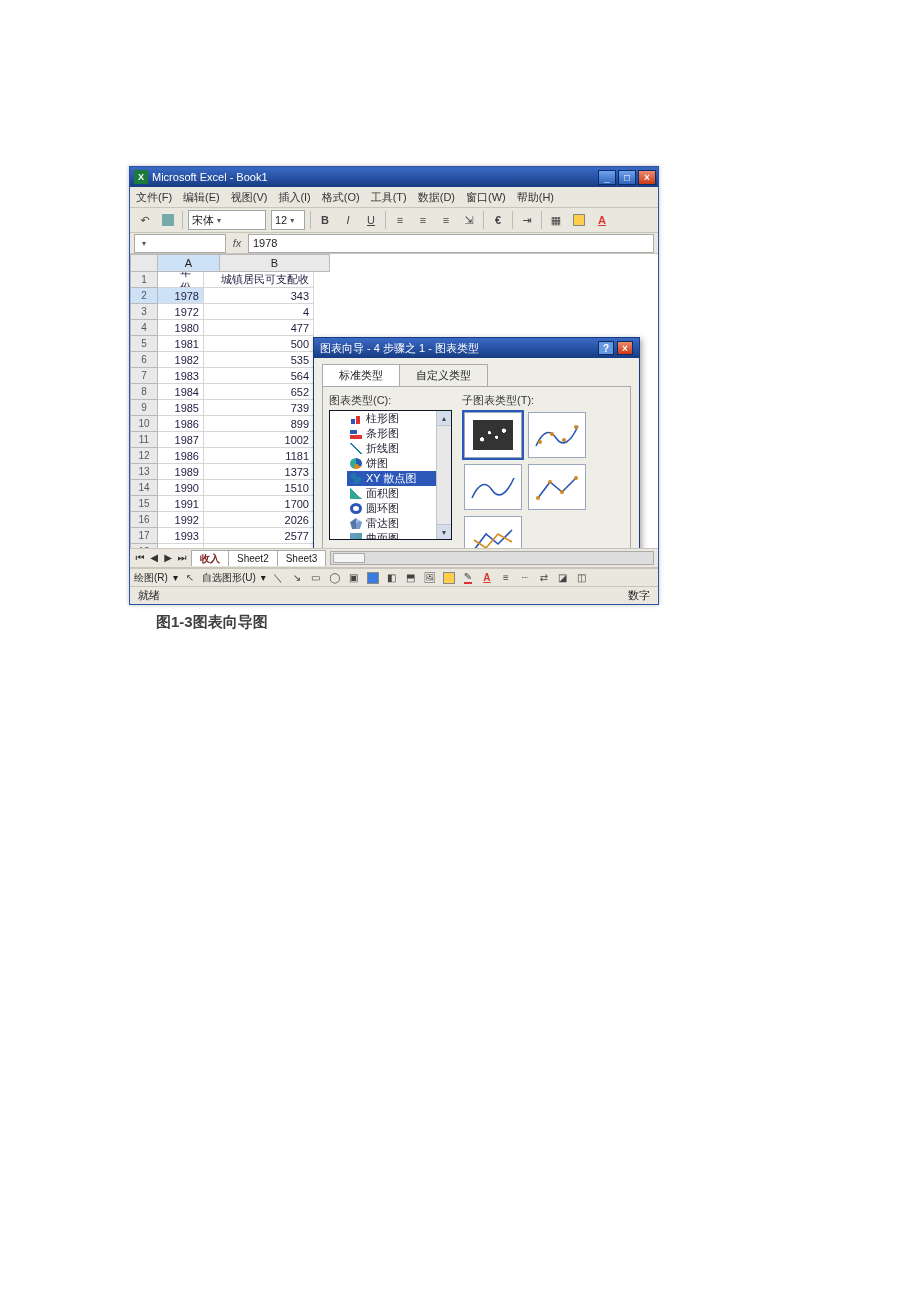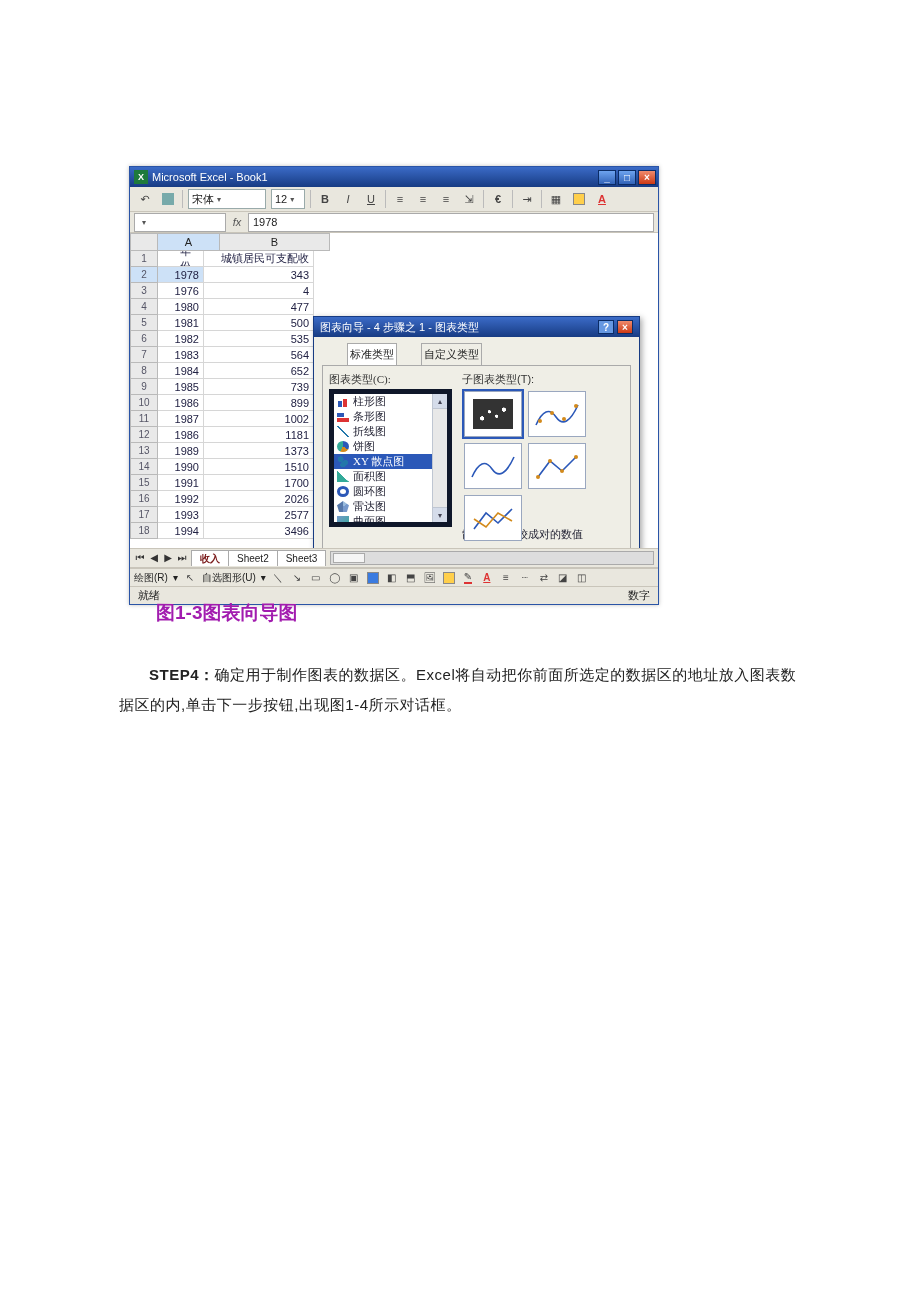--- a/index.html
+++ b/index.html
@@ -66,28 +66,28 @@
   
   .statusbar { position:absolute; left:0; bottom:0; height:18px; width:100%; background:#e9e7de; border-top:1px solid #c9c5ba; display:flex; align-items:center; font-size:11px; padding:0 8px; box-sizing:border-box; justify-content:space-between; }
 
   
   .dialog { position:absolute; left:183px; top:83px; width:325px; height:314px; border:1px solid #173b83; background:#efeee6; box-shadow:2px 2px 6px rgba(0,0,0,.35); font-size:11px; }
   .dlg-title { height:20px; background:linear-gradient(#3b6bc7,#173b83); color:#fff; display:flex; align-items:center; padding:0 6px; justify-content:space-between; }
   .dlg-title-btns { display:flex; gap:3px; }
   .dlg-btn { width:16px; height:14px; background:#6698e2; border:1px solid #0b2c66; display:flex; align-items:center; justify-content:center; color:#fff; font-size:10px; font-weight:bold; box-sizing:border-box; }
   .dlg-btn.close { background:linear-gradient(#f08b6d,#cc3914); }
   .tabs { display:flex; padding:6px 8px 0 8px; gap:0; }
-  .dlg-tab { padding:3px 2px; border:1px solid #aaa; background:#efeee6; border-bottom:none; margin-right:-1px; position:relative;margin-left:25px; }
+  .dlg-tab { padding:3px 16px; border:1px solid #aaa; background:#efeee6; border-bottom:none; margin-right:-1px; position:relative; }
   .dlg-tab.active { background:#fff; z-index:2; }
   .dlg-body { margin:0 8px 8px; border:1px solid #aaa; background:#efeee6; padding:6px; height:226px; box-sizing:border-box; position:relative; }
   .cols2 { display:flex; gap:10px; }
-  .colL { width:132px;font-family:Liberation Serif, serif; }
+  .colL { width:132px; }
   .colR { flex:1; }
   .lbl { color:#333; margin-bottom:2px; display:block; }
-  .listbox { height:128px; border:5px solid #0f172a; background:#fff; overflow:hidden; position:relative; }
+  .listbox { height:128px; border:1px solid #0f172a; background:#fff; overflow:hidden; position:relative;padding-left:17px; }
   .listbox .scroll { position:absolute; right:0; top:0; width:14px; height:100%; background:#e8e8e8; border-left:1px solid #bfc6d2; }
   .listbox .scroll .arrow { height:14px; background:#d5dcea; border-bottom:1px solid #bfc6d2; display:flex; align-items:center;justify-content:center; font-size:8px; color:#445; }
   .listbox .scroll .arrow.bot { position:absolute; bottom:0; width:100%; border-top:1px solid #bfc6d2; border-bottom:none; }
   .li { height:15px; display:flex; align-items:center; gap:4px; padding:0 3px; color:#223; }
   .li.sel { background:#2b58b8; color:#fff; }
   .li .ic { width:12px; height:11px; display:inline-block; }
   .ic-bar{ background:linear-gradient(to top,#2b58b8 50%, transparent 50%) , linear-gradient(to top,#d33 70%, transparent 70%); background-size:4px 100%,4px 100%; background-position:1px 0,6px 0; background-repeat:no-repeat; }
   .ic-barh{ background:linear-gradient(to right,#2b58b8 60%, transparent 60%); background-size:100% 4px; background-position:0 2px; background-repeat:no-repeat; box-shadow:inset 0 -4px 0 #d33; }
   .ic-line{ background:linear-gradient(45deg,transparent 45%,#27a 46%,#27a 54%,transparent 55%); }
   .ic-pie{ border-radius:50%; background:conic-gradient(#2b58b8 0 120deg,#d38a1b 120deg 210deg,#3a9 210deg 360deg); }
@@ -107,41 +107,52 @@
     radial-gradient(circle at 60% 60%, #fff 6%, transparent 7%),
     radial-gradient(circle at 80% 30%, #fff 6%, transparent 7%),
     #333;
     z-index:1;}
   .sub-line svg{ width:46px; height:34px; }
 
   .desc { margin-top:6px; font-size:11px; color:#223; }
   .preview-btn { margin-top:8px; width:160px; height:20px; border:1px solid #8693a9; background:#f3f3ee; display:flex; align-items:center; justify-content:center; margin-left:auto; }
 
   
-  .caption { position:absolute; left:156px; top:600px; font-size:19px; color:#a21caf; font-weight:bold; }
+  .caption { position:absolute; left:156px; top:613px; font-size:15px; color:#404040; font-weight:bold; }
   .body-text { position:absolute; left:119px; top:660px; right:119px; font-size:15px; line-height:2; color:#222; text-indent:2em; letter-spacing:.5px; }
   .body-text b { font-weight:bold; }
 </style>
 </head>
 <body>
 <div class="page">
 
 <div class="figure-wrap">
   <div class="excel-window">
 
     <div class="titlebar">
       <span class="app-icon">X</span>
       <span class="title">Microsoft Excel - Book1</span>
       <div class="win-btns">
         <span class="win-btn">_</span>
         <span class="win-btn">□</span>
         <span class="win-btn close">×</span>
       </div>
     </div>
 
+    <div class="menubar">
+      <span>文件(F)</span>
+      <span>编辑(E)</span>
+      <span>视图(V)</span>
+      <span>插入(I)</span>
+      <span>格式(O)</span>
+      <span>工具(T)</span>
+      <span>数据(D)</span>
+      <span>窗口(W)</span>
+      <span>帮助(H)</span>
+    </div>
 
     <div class="toolbar">
       <span class="tb-btn">↶</span>
       <span class="tb-btn">
             <span style="width:12px;height:12px;background:#7aa;display:inline-block"></span>
           </span>
       <span class="tb-sep"></span>
       <span class="fontbox">
             <span>宋体</span>
             <span class="dropdown-caret">▾</span>
@@ -197,21 +208,21 @@
                 <div class="cell A headcell">年份</div>
                 <div class="cell B headcell">城镇居民可支配收</div>
               </div>
               <div class="row sel">
                 <div class="rowh">2</div>
                 <div class="cell A">1978</div>
                 <div class="cell B">343</div>
               </div>
               <div class="row">
                 <div class="rowh">3</div>
-                <div class="cell A">1976</div>
+                <div class="cell A">1972</div>
                 <div class="cell B">4</div>
               </div>
               <div class="row">
                 <div class="rowh">4</div>
                 <div class="cell A">1980</div>
                 <div class="cell B">477</div>
               </div>
               <div class="row">
                 <div class="rowh">5</div>
                 <div class="cell A">1981</div>
@@ -435,17 +446,14 @@
 
     <div class="statusbar">
       <span>就绪</span>
       <span>数字</span>
     </div>
   </div>
 </div>
 
 <div class="caption">图1-3图表向导图</div>
 
-<div class="body-text">
-  <b>STEP4：</b><span>确定用于制作图表的数据区。Excel将自动把你前面所选定的数据区的地址放入图表数据区的内,单击下一步按钮,出现图1-4所示对话框。</span>
+
 </div>
 
-</div>
-
 </body></html>

